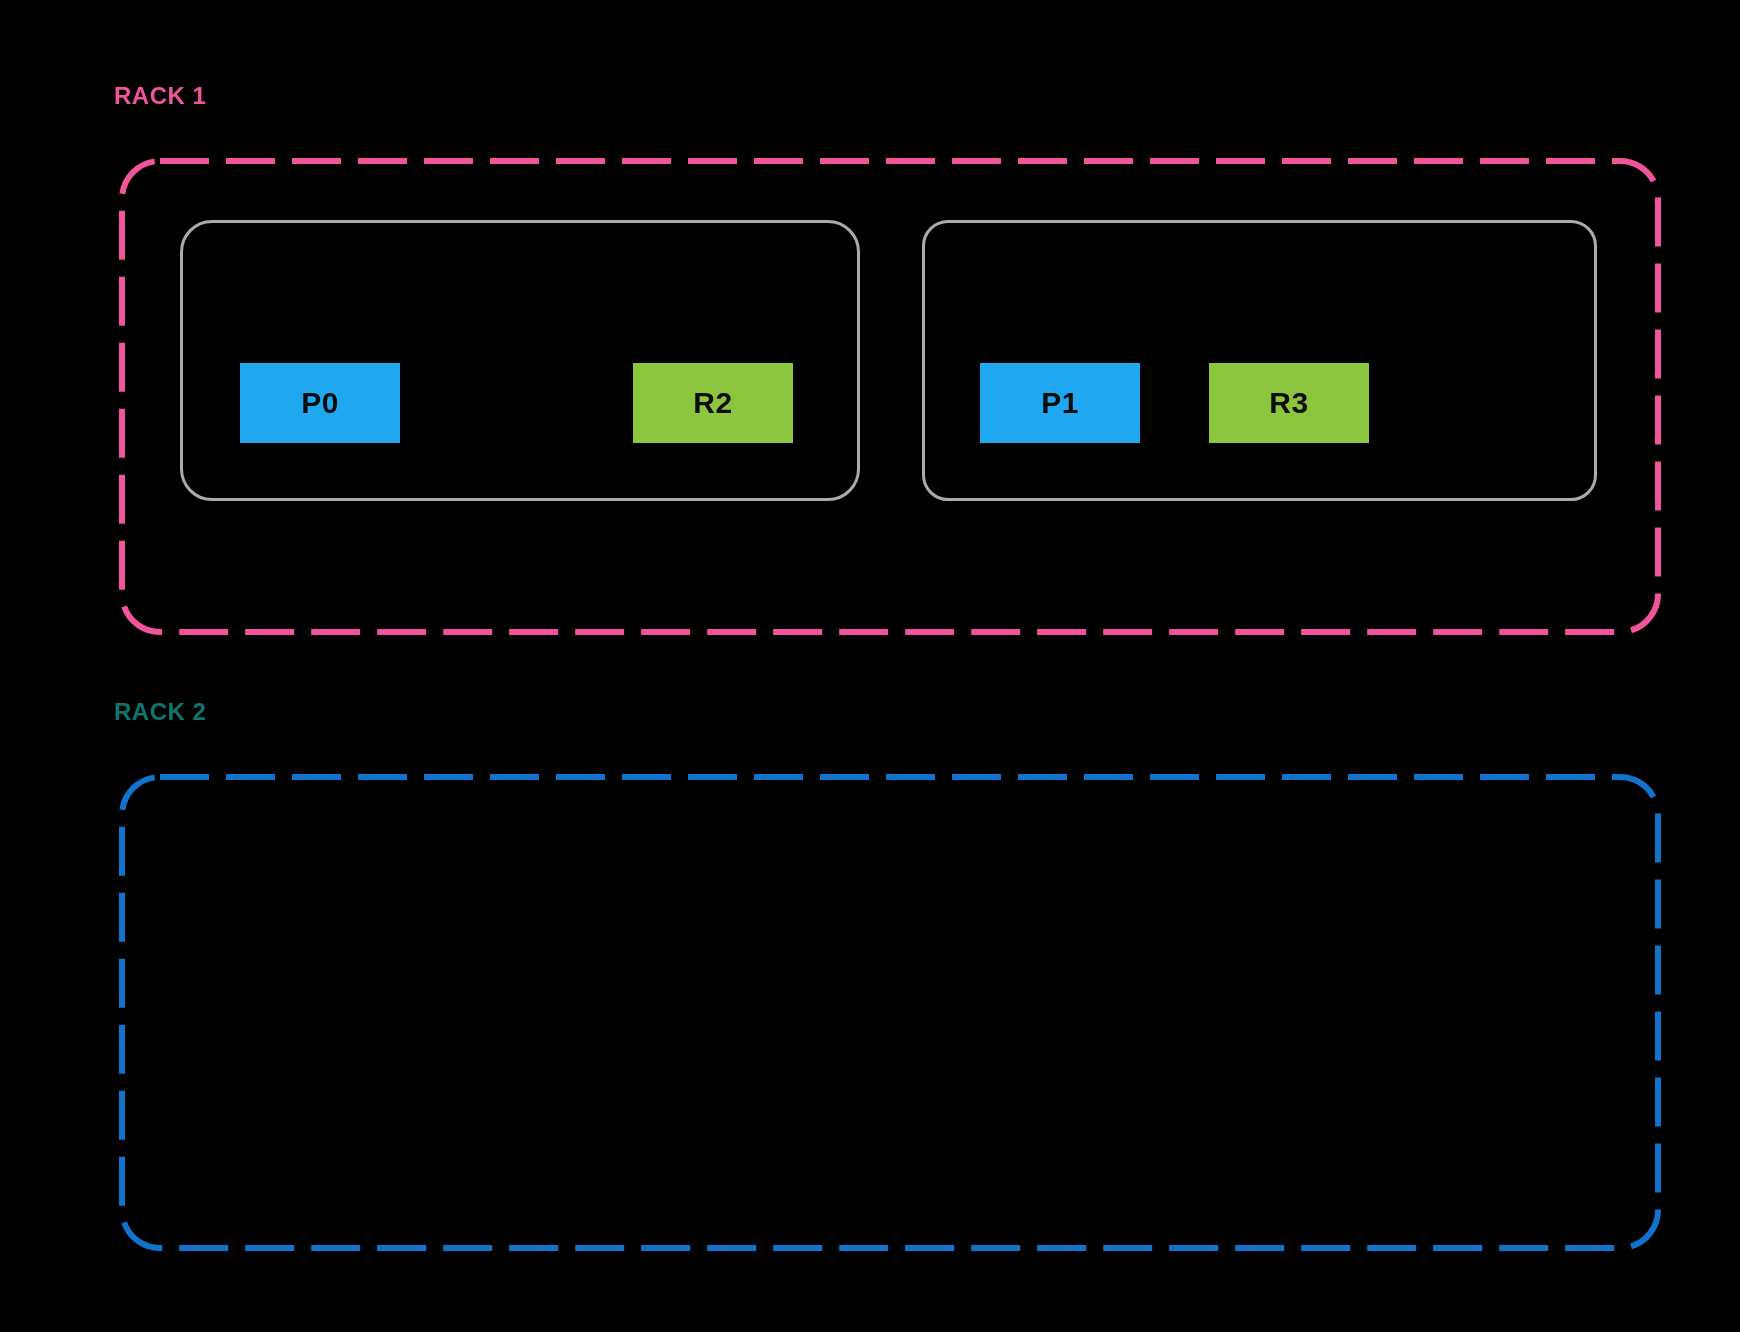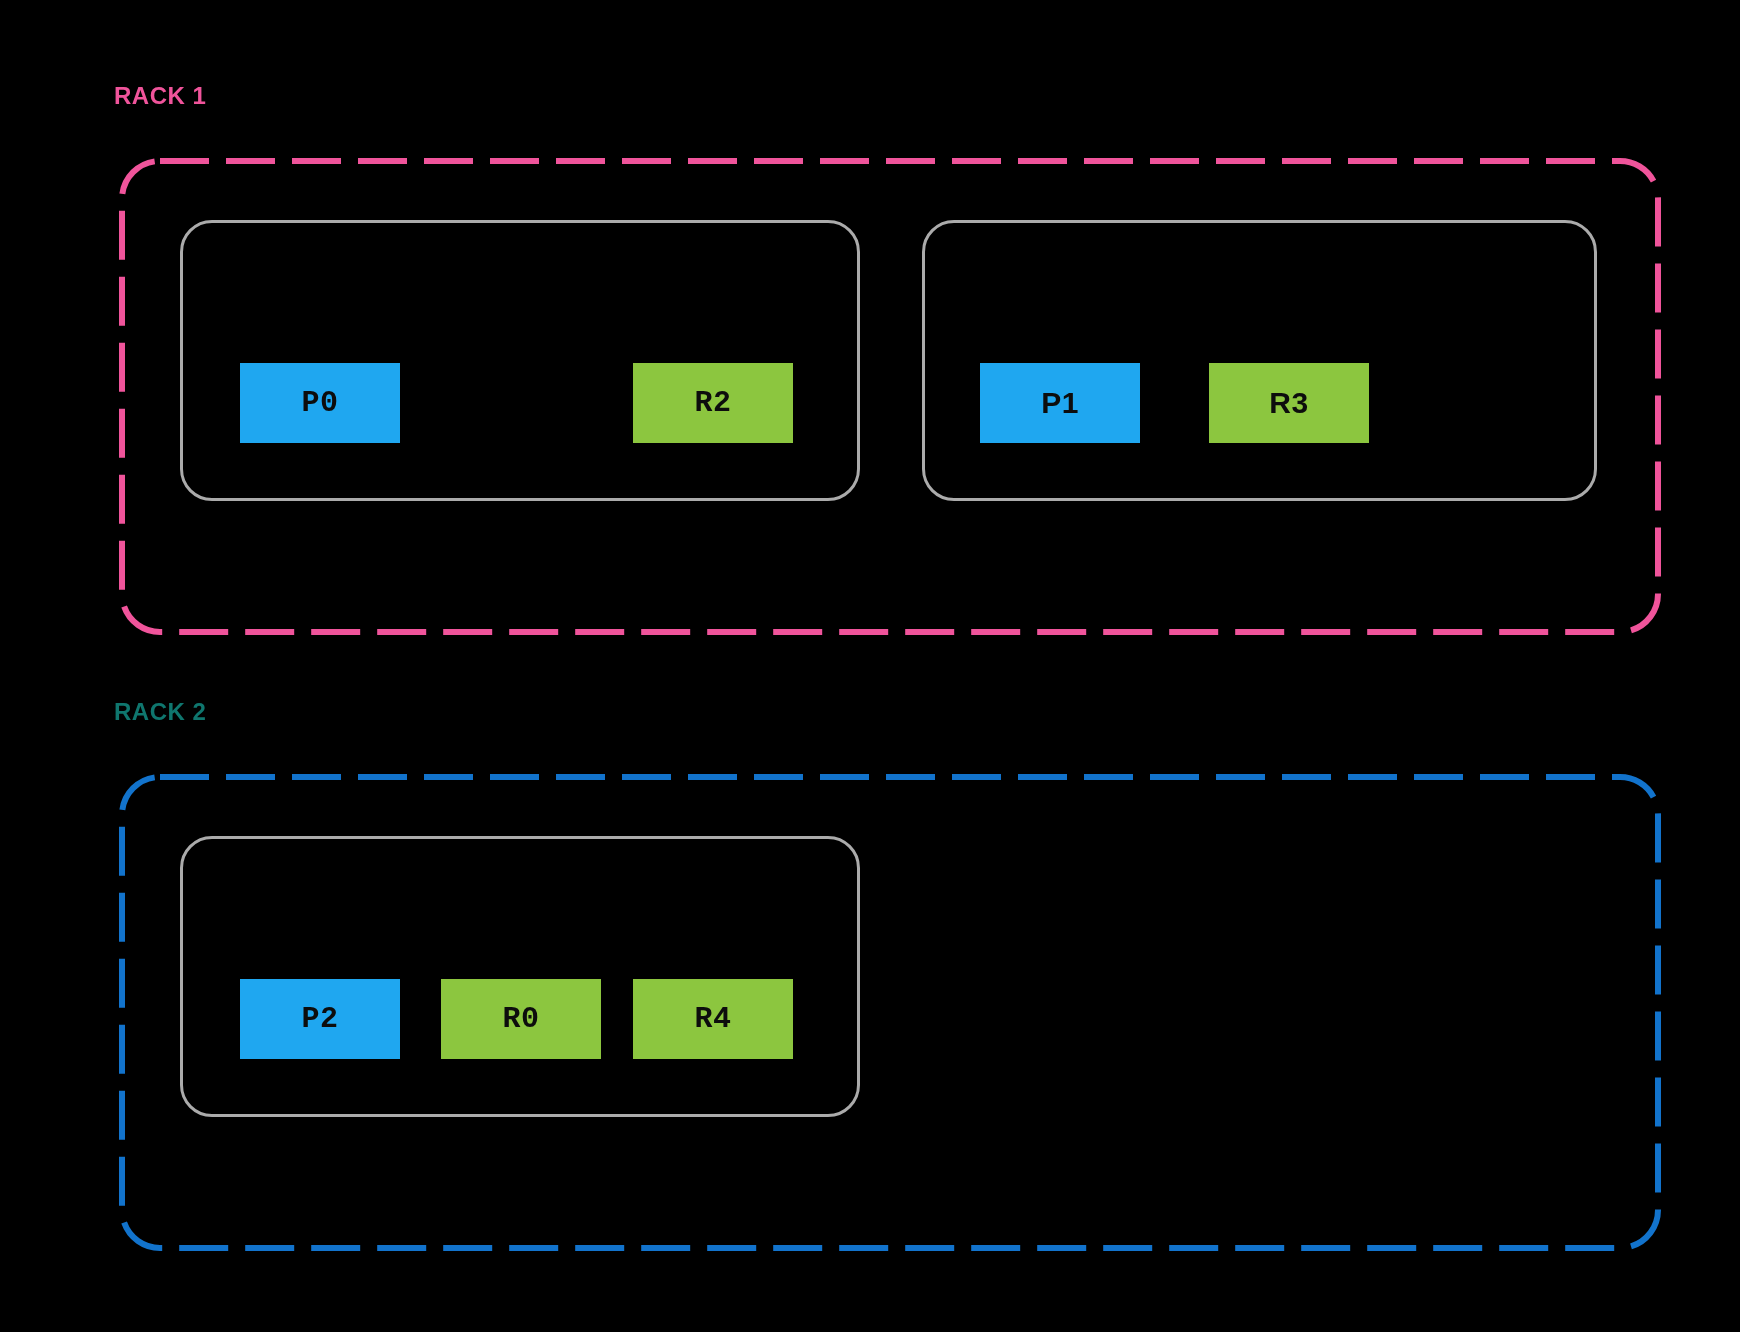--- a/index.html
+++ b/index.html
@@ -39,22 +39,22 @@
   }
   .host {
     position: absolute;
     top: 62px;
     height: 281px;
     border: 3px solid #ABABAB;
     border-radius: 32px;
     box-sizing: border-box;
     background: transparent;
   }
-  .host-a { left: 61px;  width: 680px; font-family: Liberation Mono, monospace; }
-  .host-b { left: 803px; width: 675px; }
+  .host-a { left: 61px;  width: 680px; }
+  .host-b { left: 803px; width: 675px; border-radius: 26px; }
   .chip {
     position: absolute;
     top: 140px;
     width: 160px;
     height: 80px;
     display: flex;
     align-items: center;
     justify-content: center;
     font-size: 30px;
     font-weight: 800;
@@ -94,21 +94,16 @@
     </div>
   </div>
 
   <h2 class="rack-label" id="rack2-label" style="color: #0f766e;">RACK 2</h2>
 
   <div class="rack-boundary" id="rack2-boundary">
     <svg width="1542" height="477">
       <rect x="3" y="3" width="1536" height="471" rx="38" ry="38" fill="none" stroke-width="6" stroke-dasharray="49 17" stroke="#1273CC"></rect>
     </svg>
 
-    <div class="host host-a">
-      <div class="chip c1" style="background: rgb(31, 167, 240);">P2</div>
-      <div class="chip c2" style="background: rgb(140, 198, 63);">R0</div>
-      <div class="chip c3" style="background: rgb(140, 198, 63);">R4</div>
-    </div>
 
   </div>
 
 </div>
 
 </body></html>

